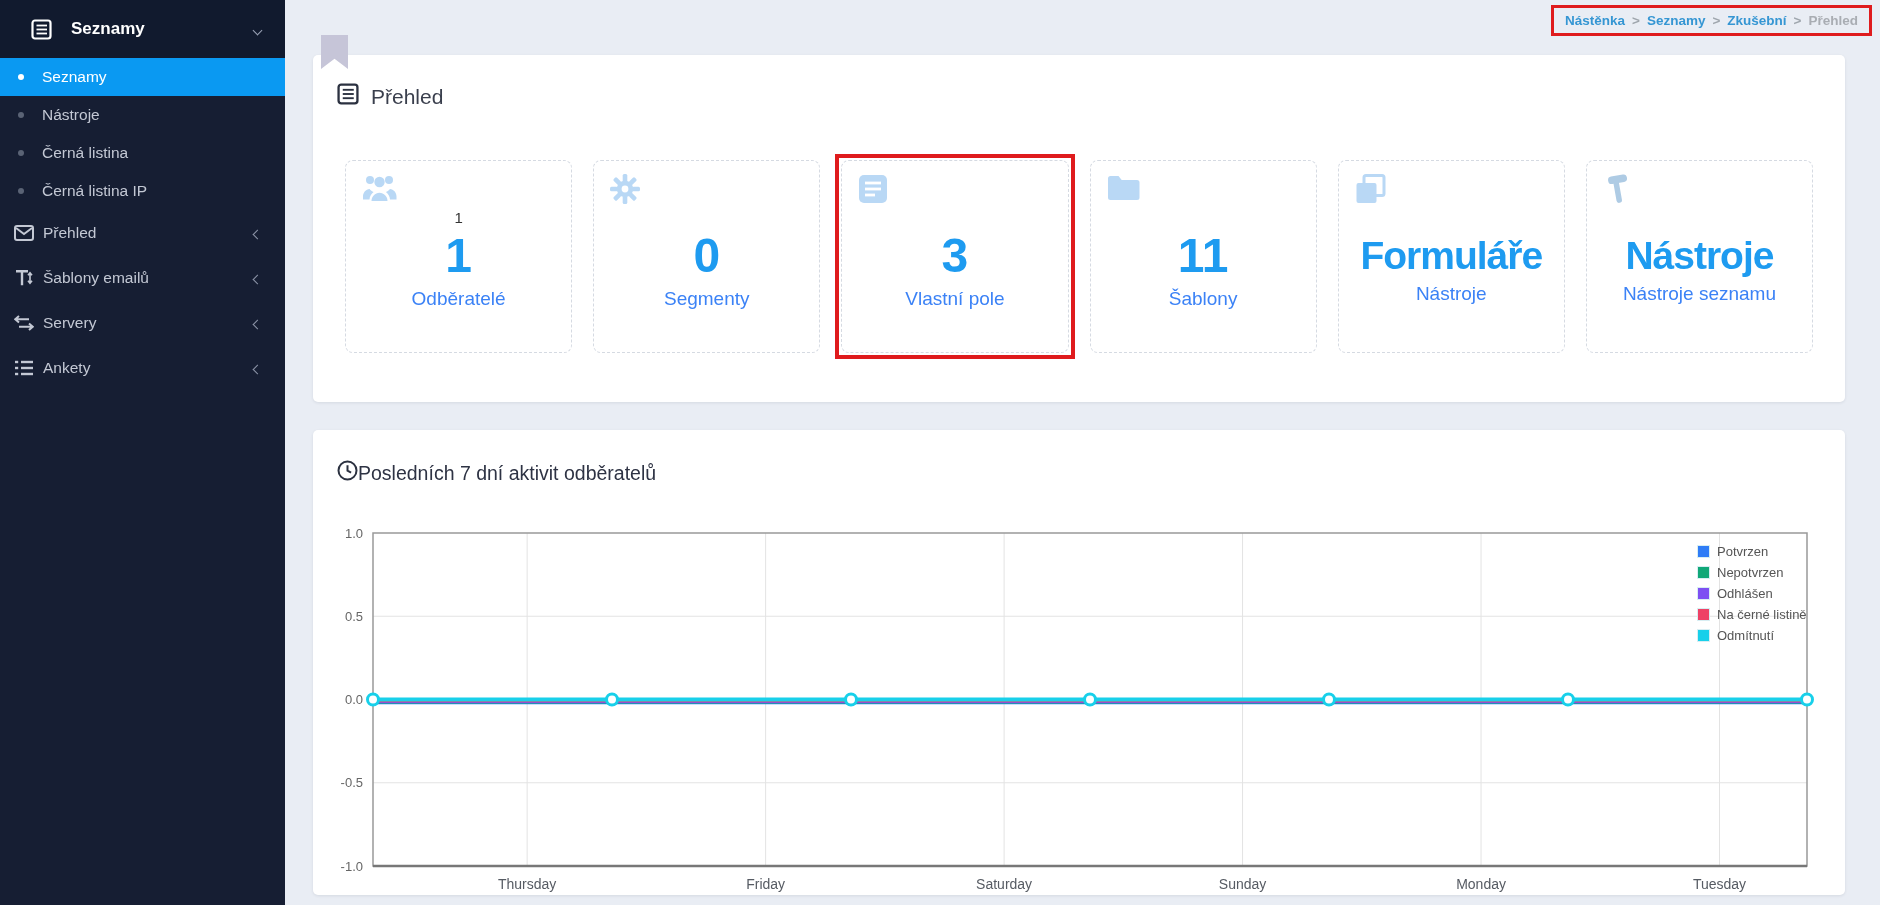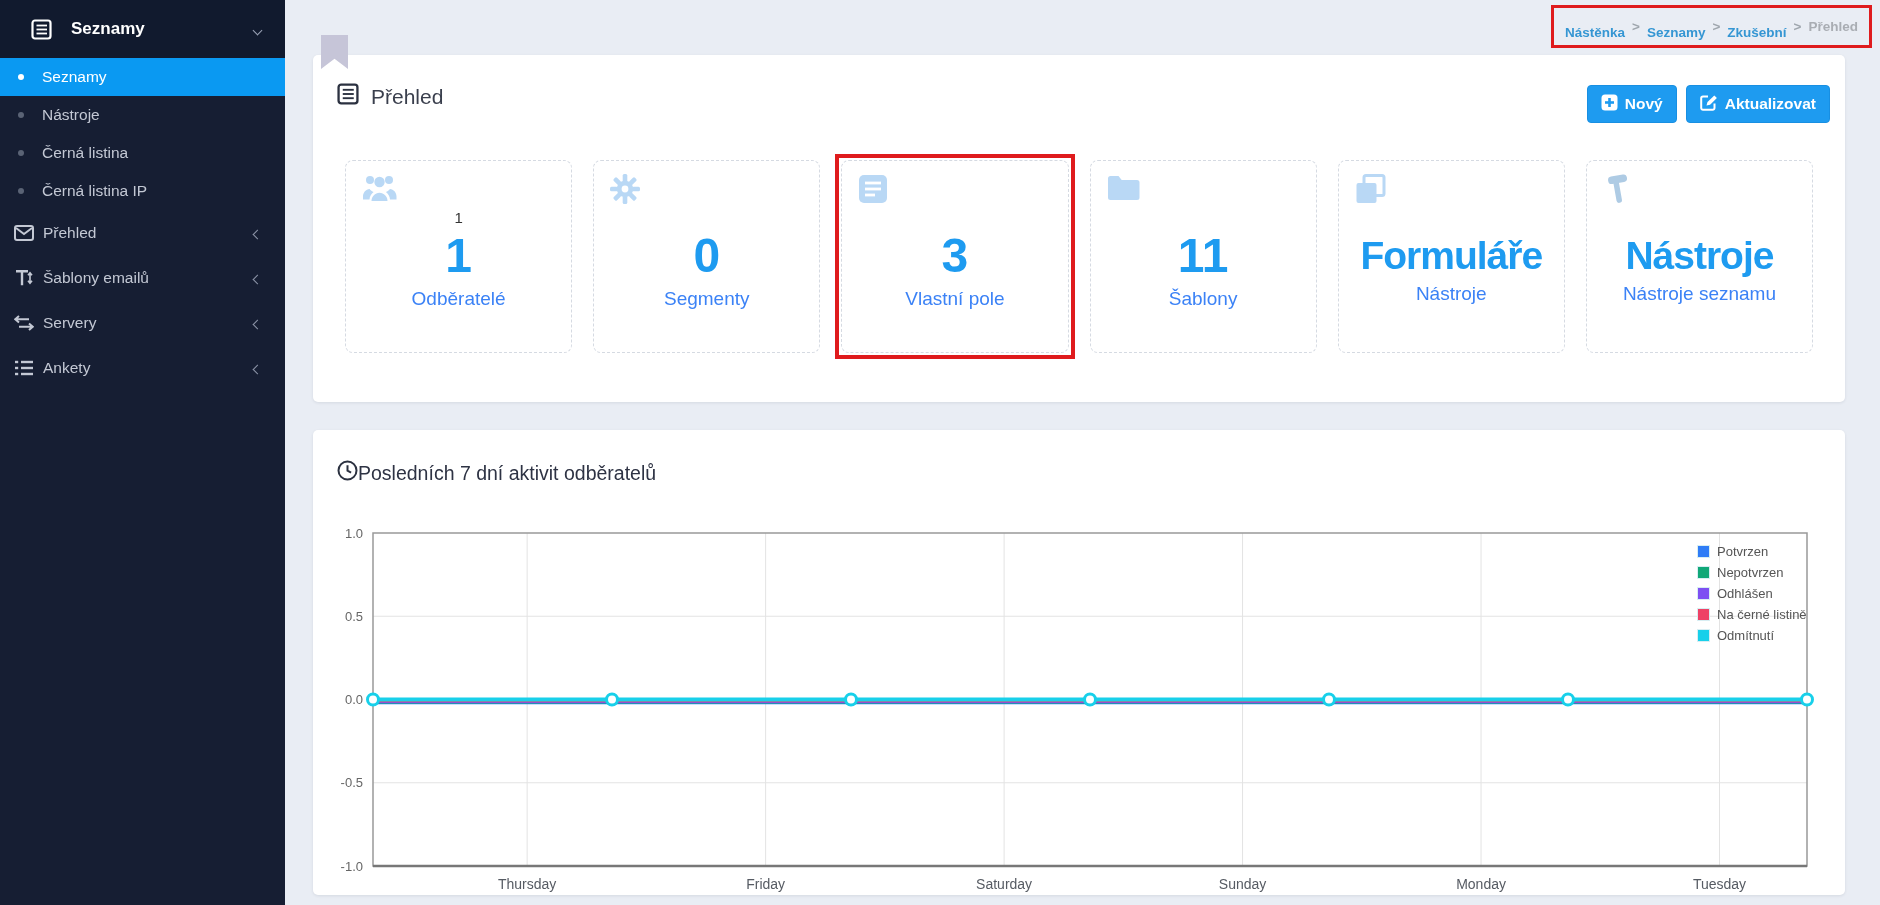--- a/index.html
+++ b/index.html
@@ -21,21 +21,21 @@
   .chev { display:inline-block; width:7px; height:7px; border:solid currentColor; border-width:0 1.6px 1.6px 0; }
   .chev.down { transform:rotate(45deg); }
   .chev.left { transform:rotate(135deg); }
   .side-chev { position:absolute; right:24px; color:#8d95a8; }
   .side-header .side-chev { color:#9aa2b5; }
 
   
   .main { position:absolute; left:285px; top:0; right:0; bottom:0; }
   .crumb-box { position:absolute; top:5px; right:8px; border:3px solid #df1b1d; padding:5px 11px;
                display:flex; align-items:center; gap:7px; font-size:13.5px; font-weight:bold; background:transparent; }
-  .crumb-box a { color:#3596d3; text-decoration:none; cursor:pointer;margin-top:12px; }
+  .crumb-box a { color:#3596d3; text-decoration:none; cursor:pointer; }
   .crumb-sep { color:#9fa6ad; font-weight:bold; }
   .crumb-cur { color:#a9adb3; }
 
   .card { position:absolute; left:28px; width:1532px; background:#fff; border-radius:5px;
           box-shadow:0 1px 3px rgba(40,50,70,.10); }
   #card-overview { top:55px; height:347px; }
   #card-chart { top:430px; height:465px; }
 
   .bookmark { position:absolute; left:8px; top:-20px; width:27px; height:34px; background:#c6c5d8;
               clip-path:polygon(0 0,100% 0,100% 100%,50% 70%,0 100%); }
@@ -169,43 +169,20 @@
         <svg width="22" height="22" viewBox="0 0 21 21">
             <rect x="1.5" y="1.5" width="18" height="18" rx="2.5" fill="none" stroke="#2b3140" stroke-width="2.2"></rect>
             <g stroke="#2b3140" stroke-width="1.8">
               <line x1="5.5" y1="6.5" x2="16" y2="6.5"></line>
               <line x1="5.5" y1="10.5" x2="16" y2="10.5"></line>
               <line x1="5.5" y1="14.5" x2="16" y2="14.5"></line>
             </g>
           </svg>
       </span>
       <span>Přehled</span>
-    </div>
-    <div class="btn-row">
-      <button class="btn">
-        <span>
-          <svg width="17" height="17" viewBox="0 0 17 17">
-              <rect x="0.5" y="0.5" width="16" height="16" rx="3.5" fill="#fff"></rect>
-              <g stroke="#1e9bf0" stroke-width="2.6">
-                <line x1="8.5" y1="4" x2="8.5" y2="13"></line>
-                <line x1="4" y1="8.5" x2="13" y2="8.5"></line>
-              </g>
-            </svg>
-        </span>
-        <span>Nový</span>
-      </button>
-      <button class="btn">
-        <span>
-          <svg width="18" height="17" viewBox="0 0 18 17">
-              <path d="M14.5 9.5V14a1.8 1.8 0 0 1-1.8 1.8H3A1.8 1.8 0 0 1 1.2 14V4.3A1.8 1.8 0 0 1 3 2.5h5" fill="none" stroke="#fff" stroke-width="2"></path>
-              <path d="M6.5 11.5l1-3.4 6.8-6.6 2.6 2.5-6.8 6.7z" fill="#fff"></path>
-            </svg>
-        </span>
-        <span>Aktualizovat</span>
-      </button>
     </div>
     <div class="stats-row" id="stats-row">
         <div class="stat">
           <span class="stat-icon"><svg width="36" height="28" viewBox="0 0 36 28" fill="#b9d8f5">
               <circle cx="8" cy="6" r="4"></circle>
               <circle cx="27" cy="6" r="4"></circle>
               <circle cx="17.5" cy="8" r="5.2"></circle>
               <path d="M9.5 27c0-4.6 3.6-8.3 8-8.3s8 3.7 8 8.3z"></path>
               <path d="M1 22.5c0-4 2.9-7.2 6.6-7.5 1 1.4 2.4 2.4 4 2.9-2.3 1.7-3.9 4.4-4.1 7.6H1z"></path>
               <path d="M34.5 22.5c0-4-2.9-7.2-6.6-7.5-1 1.4-2.4 2.4-4 2.9 2.3 1.7 3.9 4.4 4.1 7.6h6.5z"></path>

